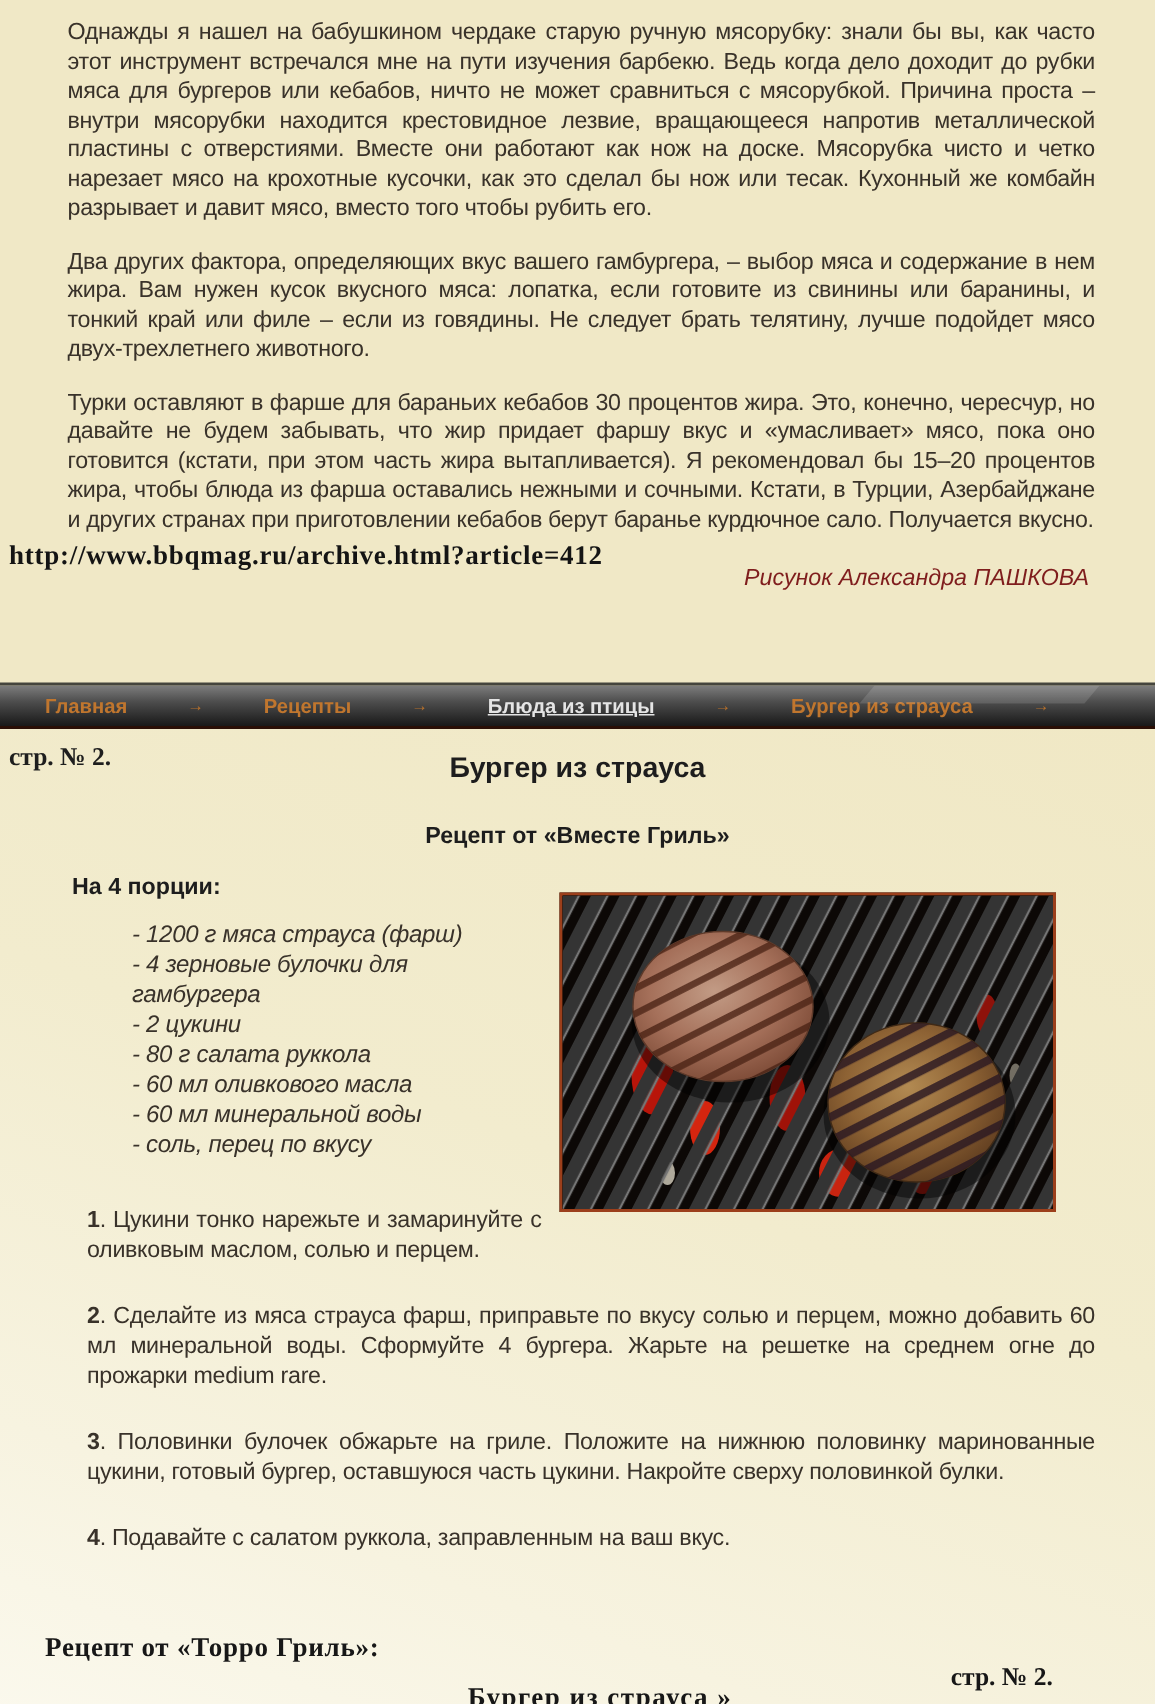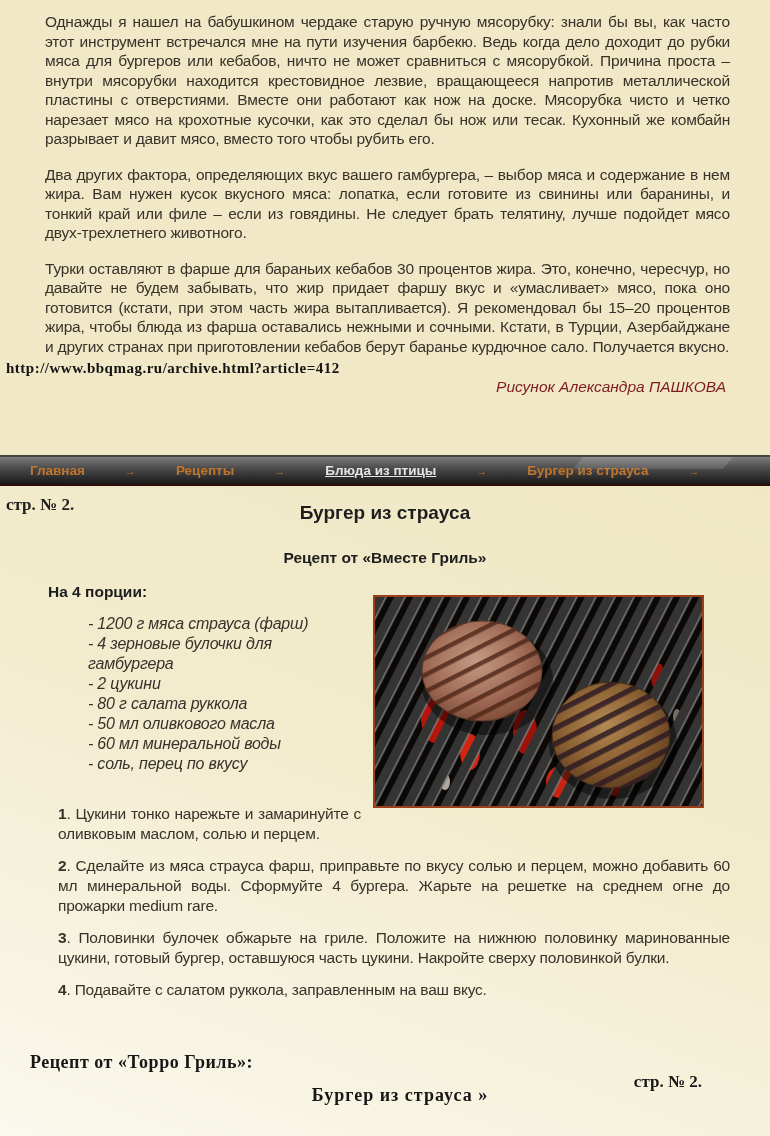--- a/index.html
+++ b/index.html
@@ -12,24 +12,24 @@
     margin: 12px 40px 0 45px;
     text-align: justify;
     font-size: 15.5px;
     letter-spacing: -0.2px;
     line-height: 19.5px;
     color: #39322a;
   }
   .top-section p + p { margin-top: 16px; }
 
   .url-line {
-    margin: 4px 0 5px 6px;
+    margin: 4px 0 0 6px;
     font-family: "Liberation Serif", serif;
     font-weight: bold;
-    font-size: 15px;
+    font-size: 18px;
     color: #141414;
     letter-spacing: 0.5px;
   }
   .credit-line {
     text-align: right;
     margin: -4px 44px 0 0;
     font-style: italic;
     font-size: 15.5px;
     color: #7f1d1d;
   }
@@ -98,21 +98,21 @@
     margin: 13px 0 0 30px;
     width: 245px;
     font-style: italic;
     font-size: 16px;
     letter-spacing: -0.2px;
     line-height: 20px;
     color: #39322a;
   }
 
   .step {
-    margin-top: 12px;
+    margin-top: 24px;
     text-align: justify;
     font-size: 15.5px;
     letter-spacing: -0.2px;
     line-height: 20px;
   }
   .step.first { margin-top: 30px; }
   .step b { font-weight: bold; }
 
   
   .recipe-footer {
@@ -208,21 +208,21 @@
       </svg>
     </div>
 
     <div class="servings">На 4 порции:</div>
 
     <div class="ingredients">
       <div>- 1200 г мяса страуса (фарш)</div>
       <div>- 4 зерновые булочки для гамбургера</div>
       <div>- 2 цукини</div>
       <div>- 80 г салата руккола</div>
-      <div>- 50 мл оливкового масла</div>
+      <div>- 60 мл оливкового масла</div>
       <div>- 60 мл минеральной воды</div>
       <div>- соль, перец по вкусу</div>
     </div>
 
     <p class="step first"><b>1</b><span>. </span><span>Цукини тонко нарежьте и замаринуйте с оливковым маслом, солью и перцем.</span></p>
 
     <p class="step"><b>2</b><span>. </span><span>Сделайте из мяса страуса фарш, приправьте по вкусу солью и перцем, можно добавить 60 мл минеральной воды. Сформуйте 4 бургера. Жарьте на решетке на среднем огне до прожарки medium rare.</span></p>
 
     <p class="step"><b>3</b><span>. </span><span>Половинки булочек обжарьте на гриле. Положите на нижнюю половинку маринованные цукини, готовый бургер, оставшуюся часть цукини. Накройте сверху половинкой булки.</span></p>
 

